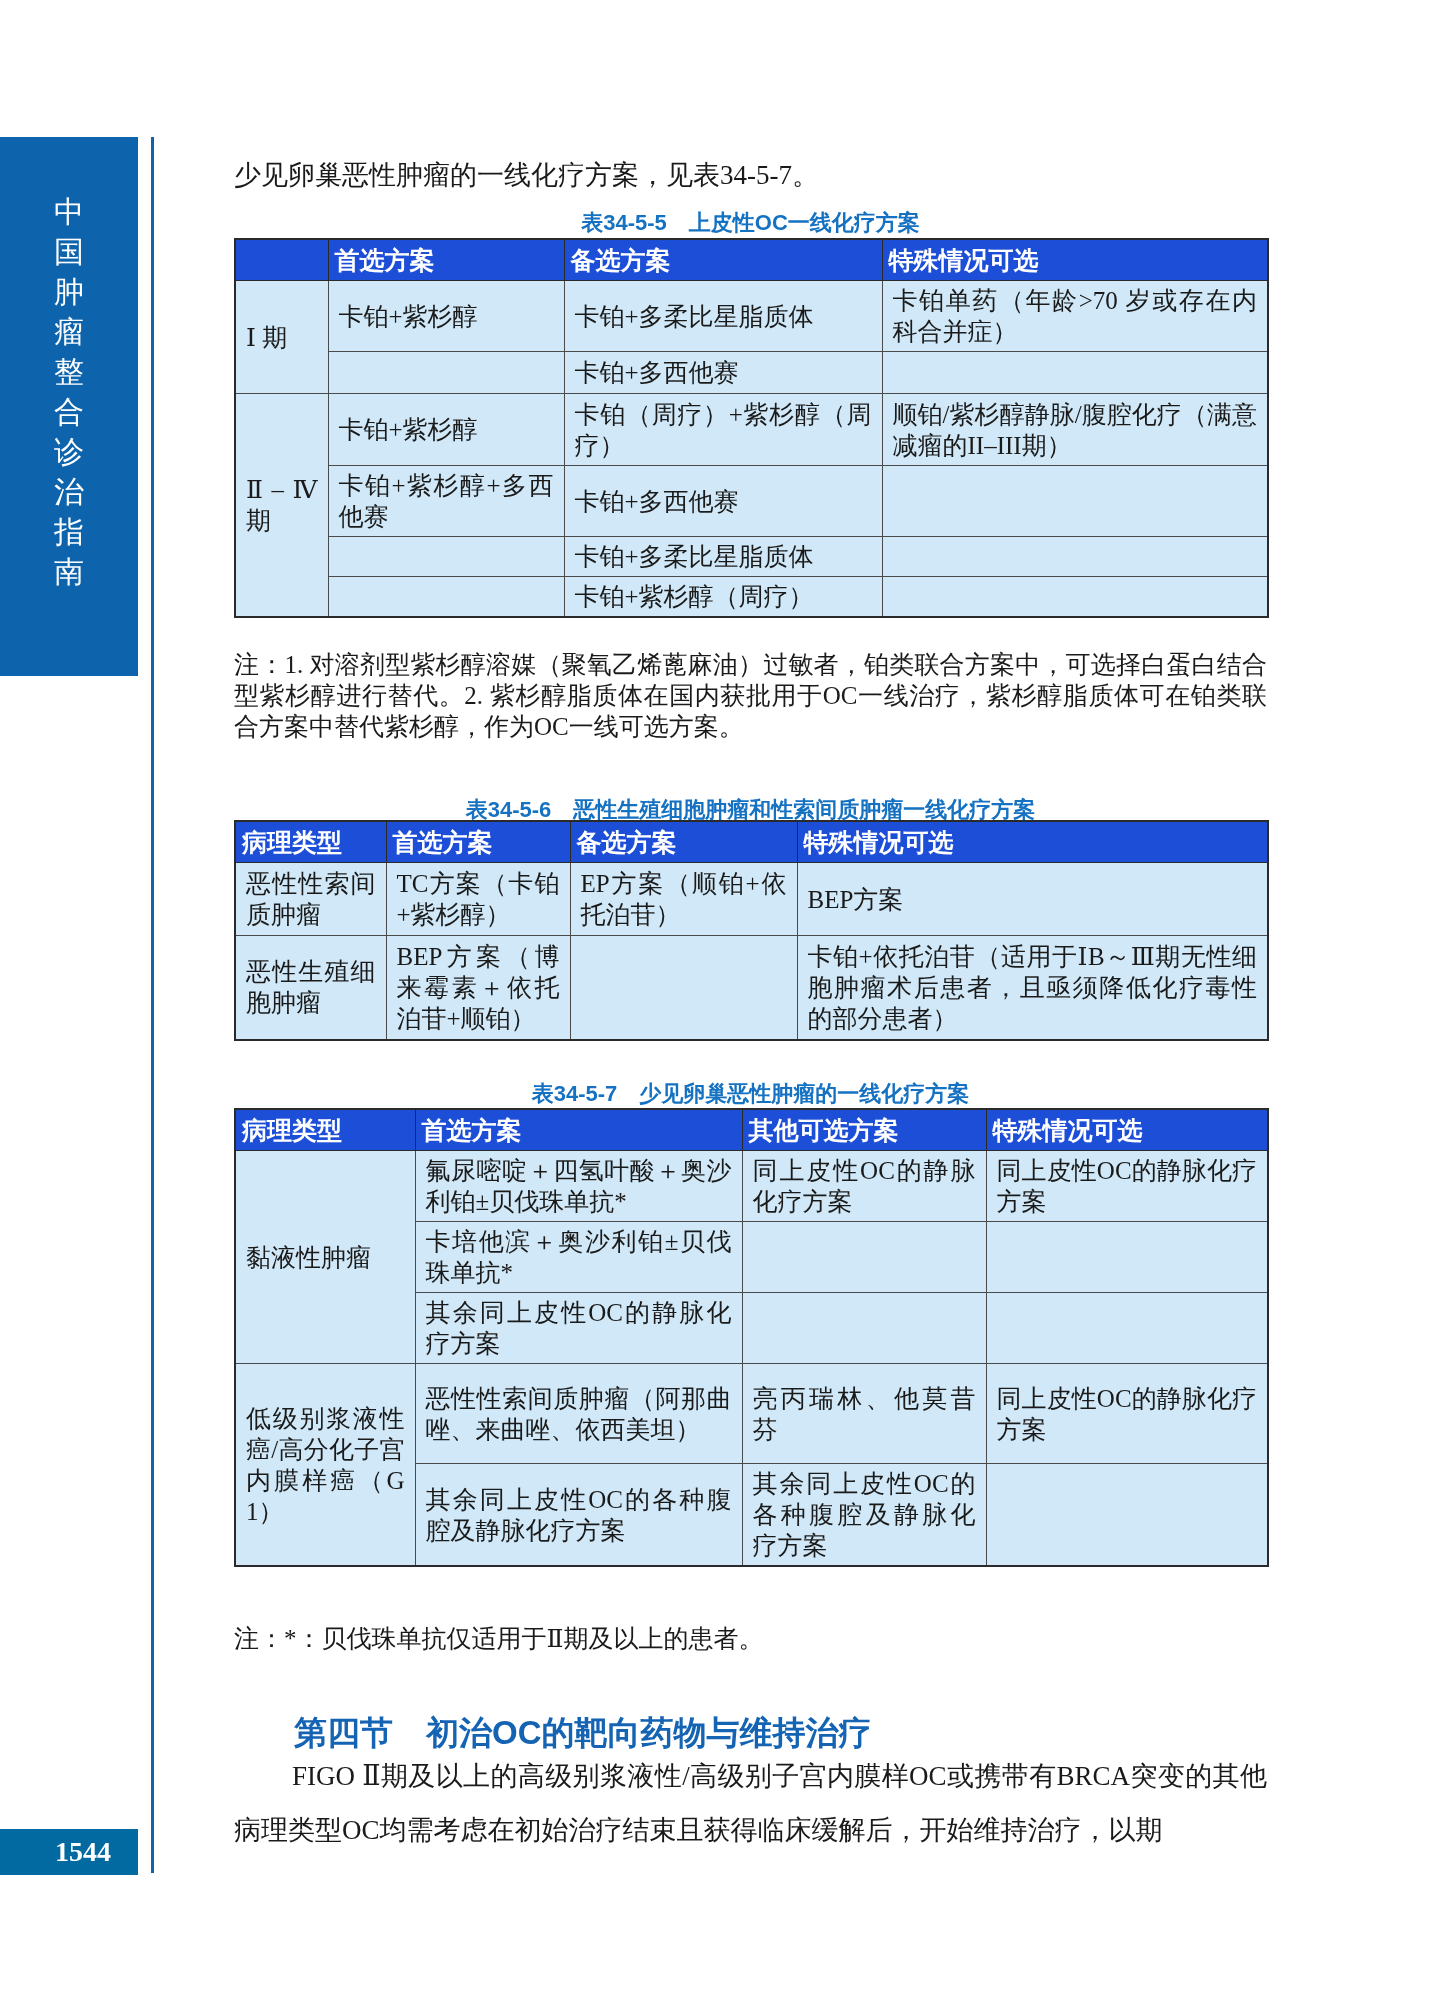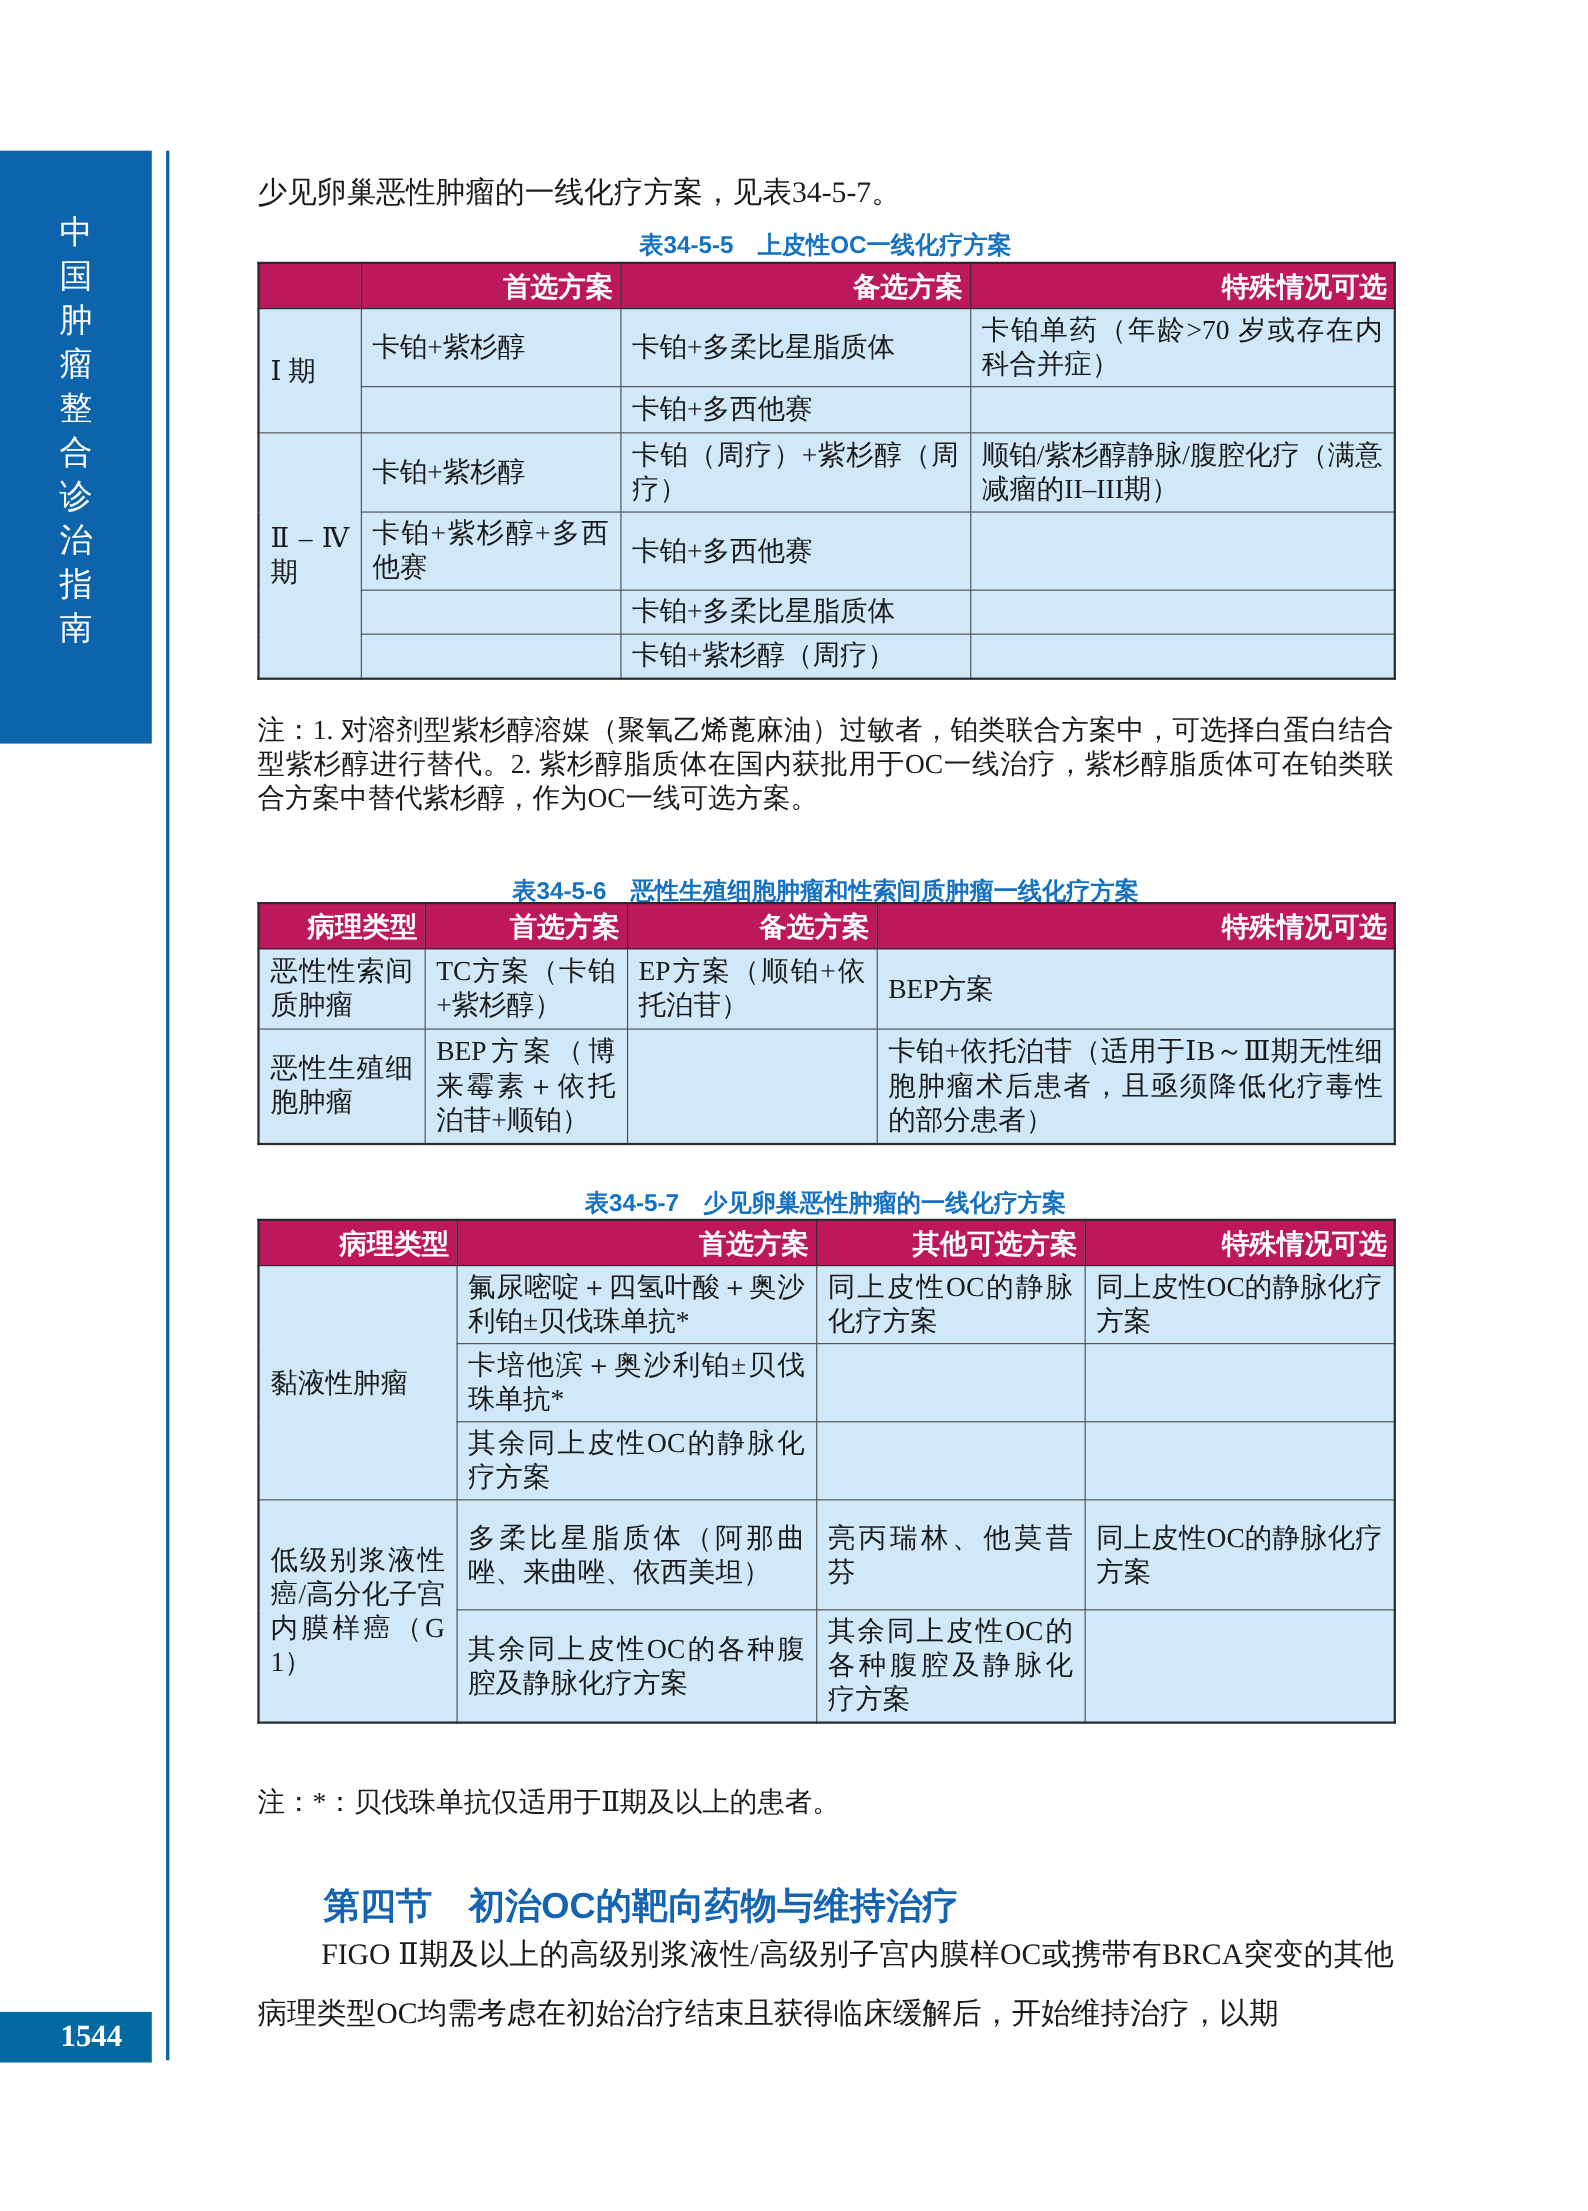--- a/index.html
+++ b/index.html
@@ -43,23 +43,23 @@
   .tbl-title.t2{top:773px;}
   .tbl-title.t3{top:1057px;}
   table.data{
     border-collapse:collapse;table-layout:fixed;width:1033px;
     background:#d0e8f7;border:2.5px solid #2a2a2a;
   }
   table.data.pos1{position:absolute;top:238px;left:0;}
   table.data.pos2{position:absolute;top:820px;left:0;}
   table.data.pos3{position:absolute;top:1108px;left:0;}
   table.data th{
-    background:#be185d;color:#ffffff;
-    font-family:"Liberation Sans","DejaVu Sans",sans-serif;
-    font-weight:bold;font-size:25px;text-align:right;
+    background:#1d4ed8;color:#ffffff;
+    font-family:"Liberation Sans","DejaVu Sans",sans-serif;
+    font-weight:bold;font-size:25px;text-align:left;
     border:1.5px solid #2a2a2a;height:40px;padding:0 6px;
   }
   table.data td{
     border:1.5px solid #4a4a4a;font-size:25px;line-height:31px;
     padding:4px 10px;vertical-align:middle;text-align:justify;
     word-break:break-all;
   }
   td.stage{padding-left:8px;text-align:left;}
   .note{font-size:25px;line-height:31px;text-align:justify;}
   .note.n1{top:624px;}
@@ -213,21 +213,21 @@
         <td></td>
         <td></td>
       </tr>
       <tr style="height:70px">
         <td>其余同上皮性OC的静脉化疗方案</td>
         <td></td>
         <td></td>
       </tr>
       <tr style="height:100px">
         <td rowspan="2">低级别浆液性癌/高分化子宫内膜样癌（G1）</td>
-        <td>多柔比星脂质体（阿那曲唑、来曲唑、依西美坦）</td>
+        <td>恶性性索间质肿瘤（阿那曲唑、来曲唑、依西美坦）</td>
         <td>亮丙瑞林、他莫昔芬</td>
         <td>同上皮性OC的静脉化疗方案</td>
       </tr>
       <tr style="height:96px">
         <td>其余同上皮性OC的各种腹腔及静脉化疗方案</td>
         <td>其余同上皮性OC的各种腹腔及静脉化疗方案</td>
         <td></td>
       </tr>
     </tbody>
       </table>

